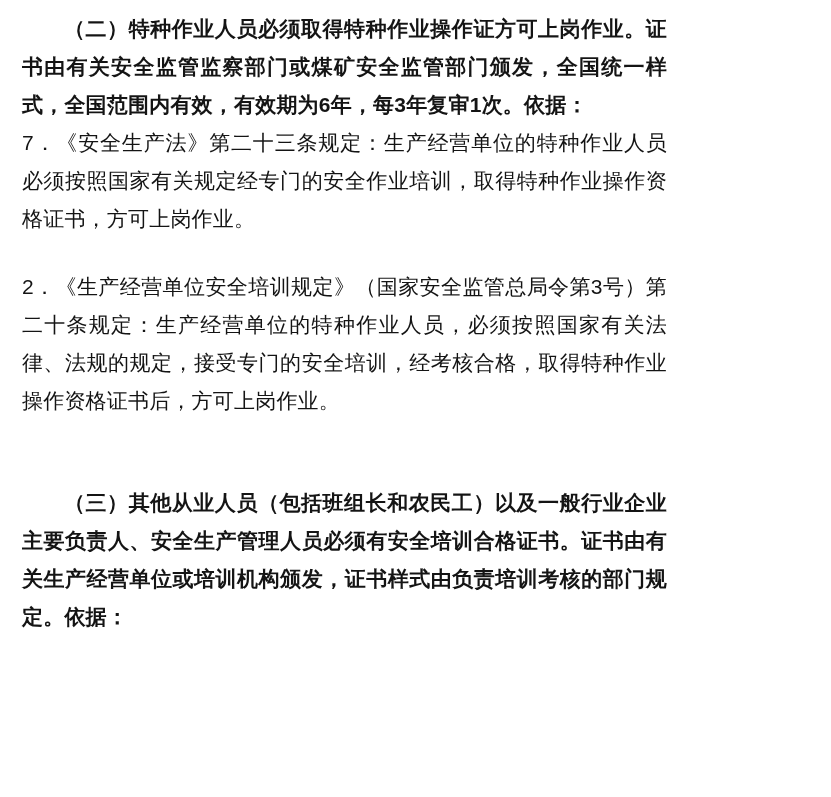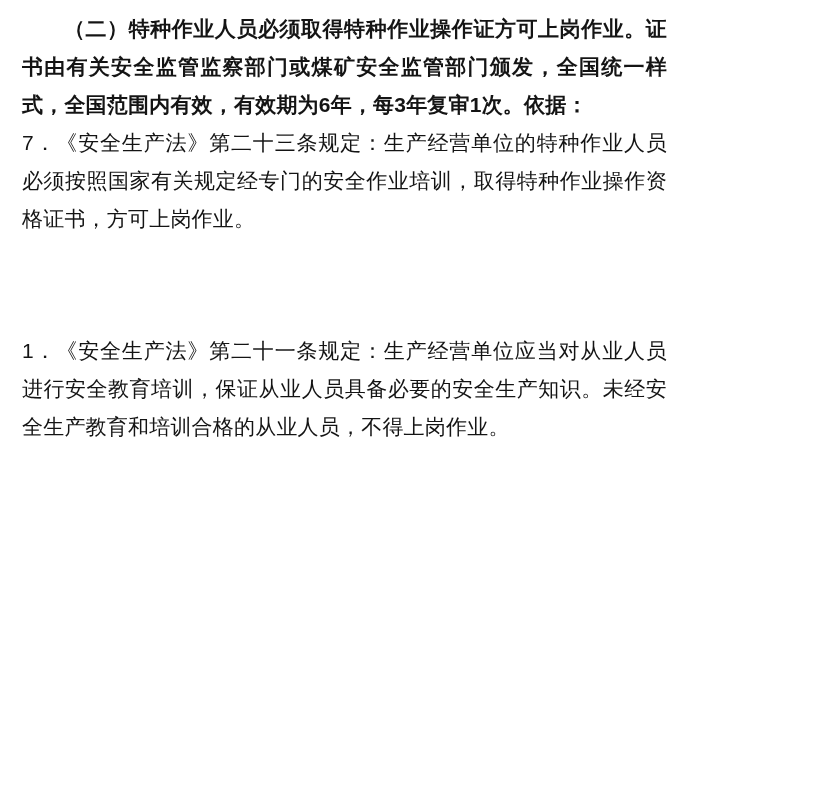--- a/index.html
+++ b/index.html
@@ -46,22 +46,23 @@
 <body>
 
 <div class="page">
 
   <p class="para bold indent">（二）特种作业人员必须取得特种作业操作证方可上岗作业。证书由有关安全监管监察部门或煤矿安全监管部门颁发，全国统一样式，全国范围内有效，有效期为6年，每3年复审1次。依据：</p>
 
   <p class="para">7．《安全生产法》第二十三条规定：生产经营单位的特种作业人员必须按照国家有关规定经专门的安全作业培训，取得特种作业操作资格证书，方可上岗作业。</p>
 
   <div class="spacer-md"></div>
 
+  <p class="para">2．《生产经营单位安全培训规定》（国家安全监管总局令第3号）第二十条规定：生产经营单位的特种作业人员，必须按照国家有关法律、法规的规定，接受专门的安全培训，经考核合格，取得特种作业操作资格证书后，方可上岗作业。</p>
 
   <div class="spacer-md"></div>
 
 
   <div class="spacer-lg"></div>
 
+  <p class="para bold indent">（三）其他从业人员（包括班组长和农民工）以及一般行业企业主要负责人、安全生产管理人员必须有安全培训合格证书。证书由有关生产经营单位或培训机构颁发，证书样式由负责培训考核的部门规定。依据：</p>
 
-  <p class="para">1．《安全生产法》第二十一条规定：生产经营单位应当对从业人员进行安全教育培训，保证从业人员具备必要的安全生产知识。未经安全生产教育和培训合格的从业人员，不得上岗作业。</p>
 
 </div>
 
 </body></html>

